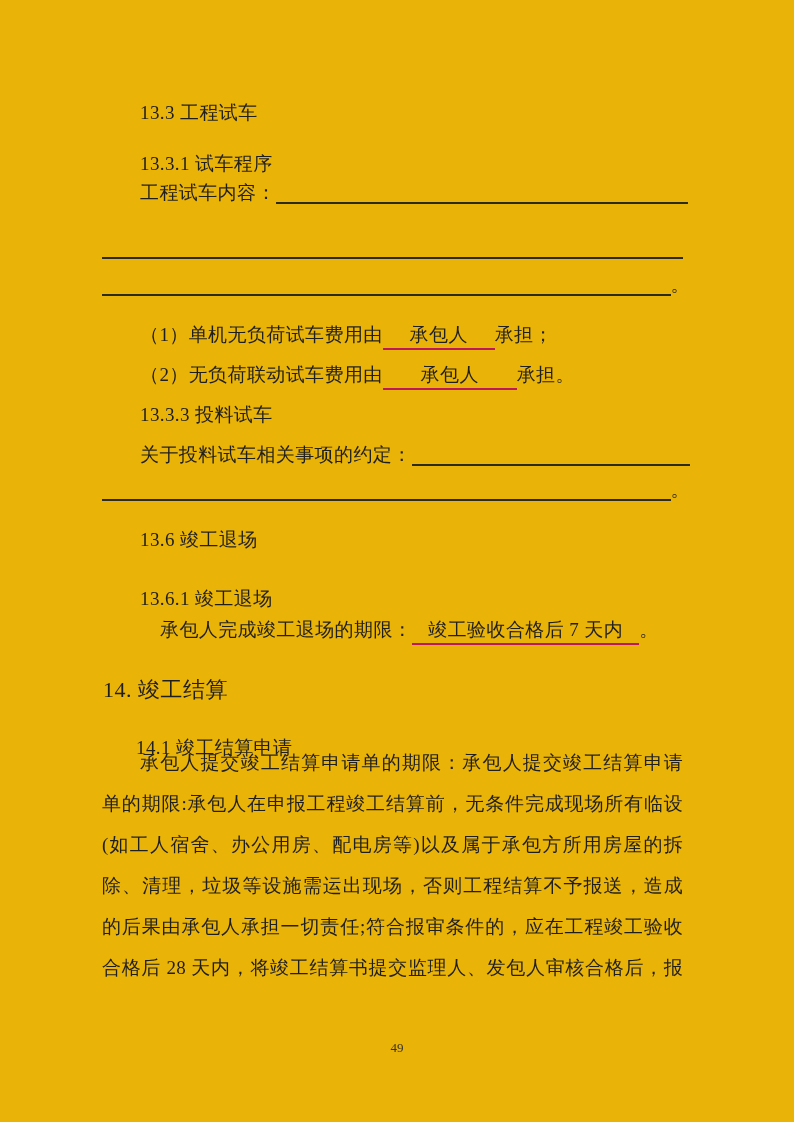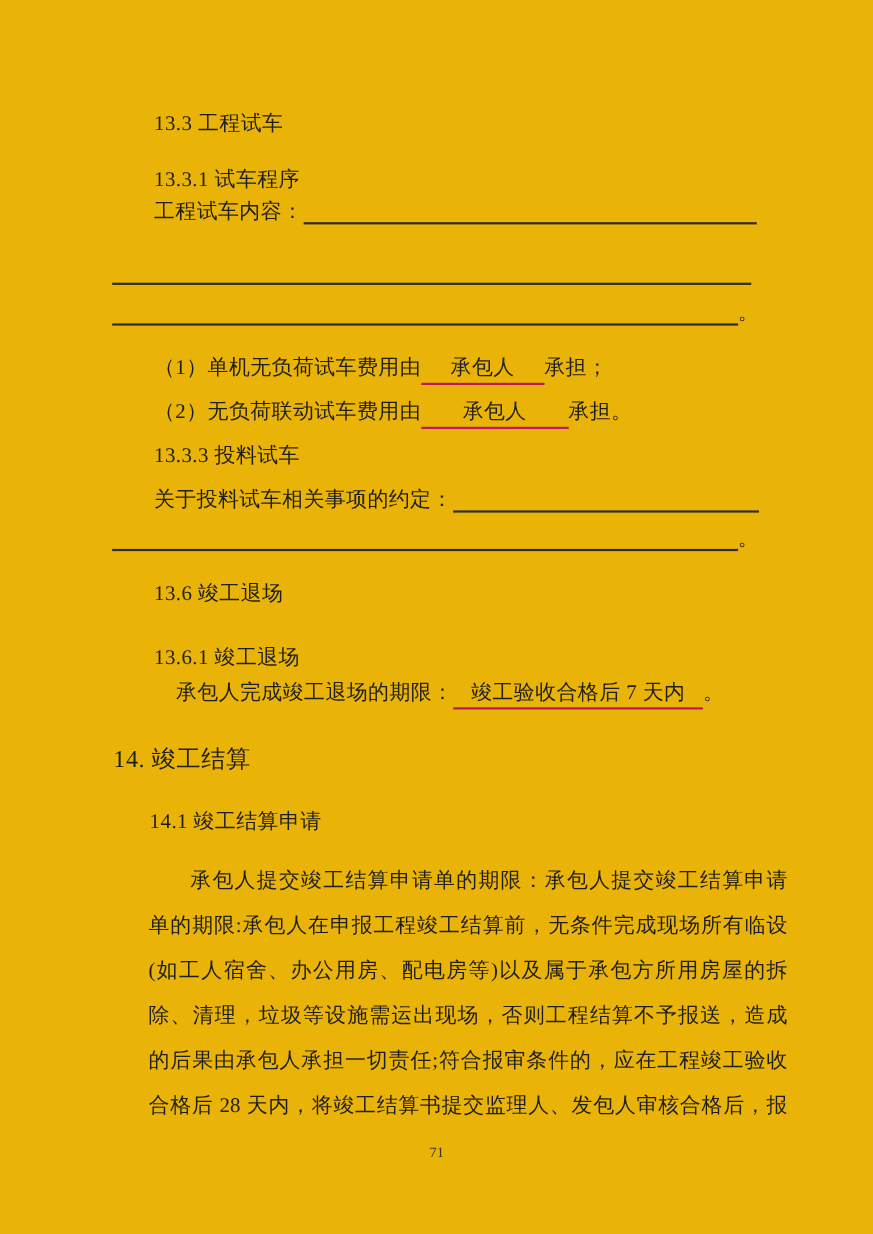--- a/index.html
+++ b/index.html
@@ -116,24 +116,24 @@
   <div class="line" style="top:586px;left:140px;">13.6.1 竣工退场</div>
 
   <div class="line" style="top:617px;left:140px;margin-left:20px;">
     <span>承包人完成竣工退场的期限：</span><span class="fill" style="min-width:227px;">竣工验收合格后 7 天内</span><span>。</span>
   </div>
 
   <div class="line h14" style="top:676px;left:103px;">14. 竣工结算</div>
 
   <div class="line" style="top:735px;left:136px;text-align:center;">14.1 竣工结算申请</div>
 
-  <div class="para" style="top:780px;margin-left:33px;">
+  <div class="para" style="top:742px;">
     <div class="para-line indent">承包人提交竣工结算申请单的期限：承包人提交竣工结算申请</div>
     <div class="para-line">单的期限:承包人在申报工程竣工结算前，无条件完成现场所有临设</div>
     <div class="para-line">(如工人宿舍、办公用房、配电房等)以及属于承包方所用房屋的拆</div>
     <div class="para-line">除、清理，垃圾等设施需运出现场，否则工程结算不予报送，造成</div>
     <div class="para-line">的后果由承包人承担一切责任;符合报审条件的，应在工程竣工验收</div>
     <div class="para-line">合格后 28 天内，将竣工结算书提交监理人、发包人审核合格后，报</div>
   </div>
 
-  <div class="pagenum" style="top:1040px;left:0;width:794px;text-align:center;">71</div>
+  <div class="pagenum" style="top:1040px;left:0;width:794px;text-align:center;">49</div>
 
 </div>
 
 </body></html>

